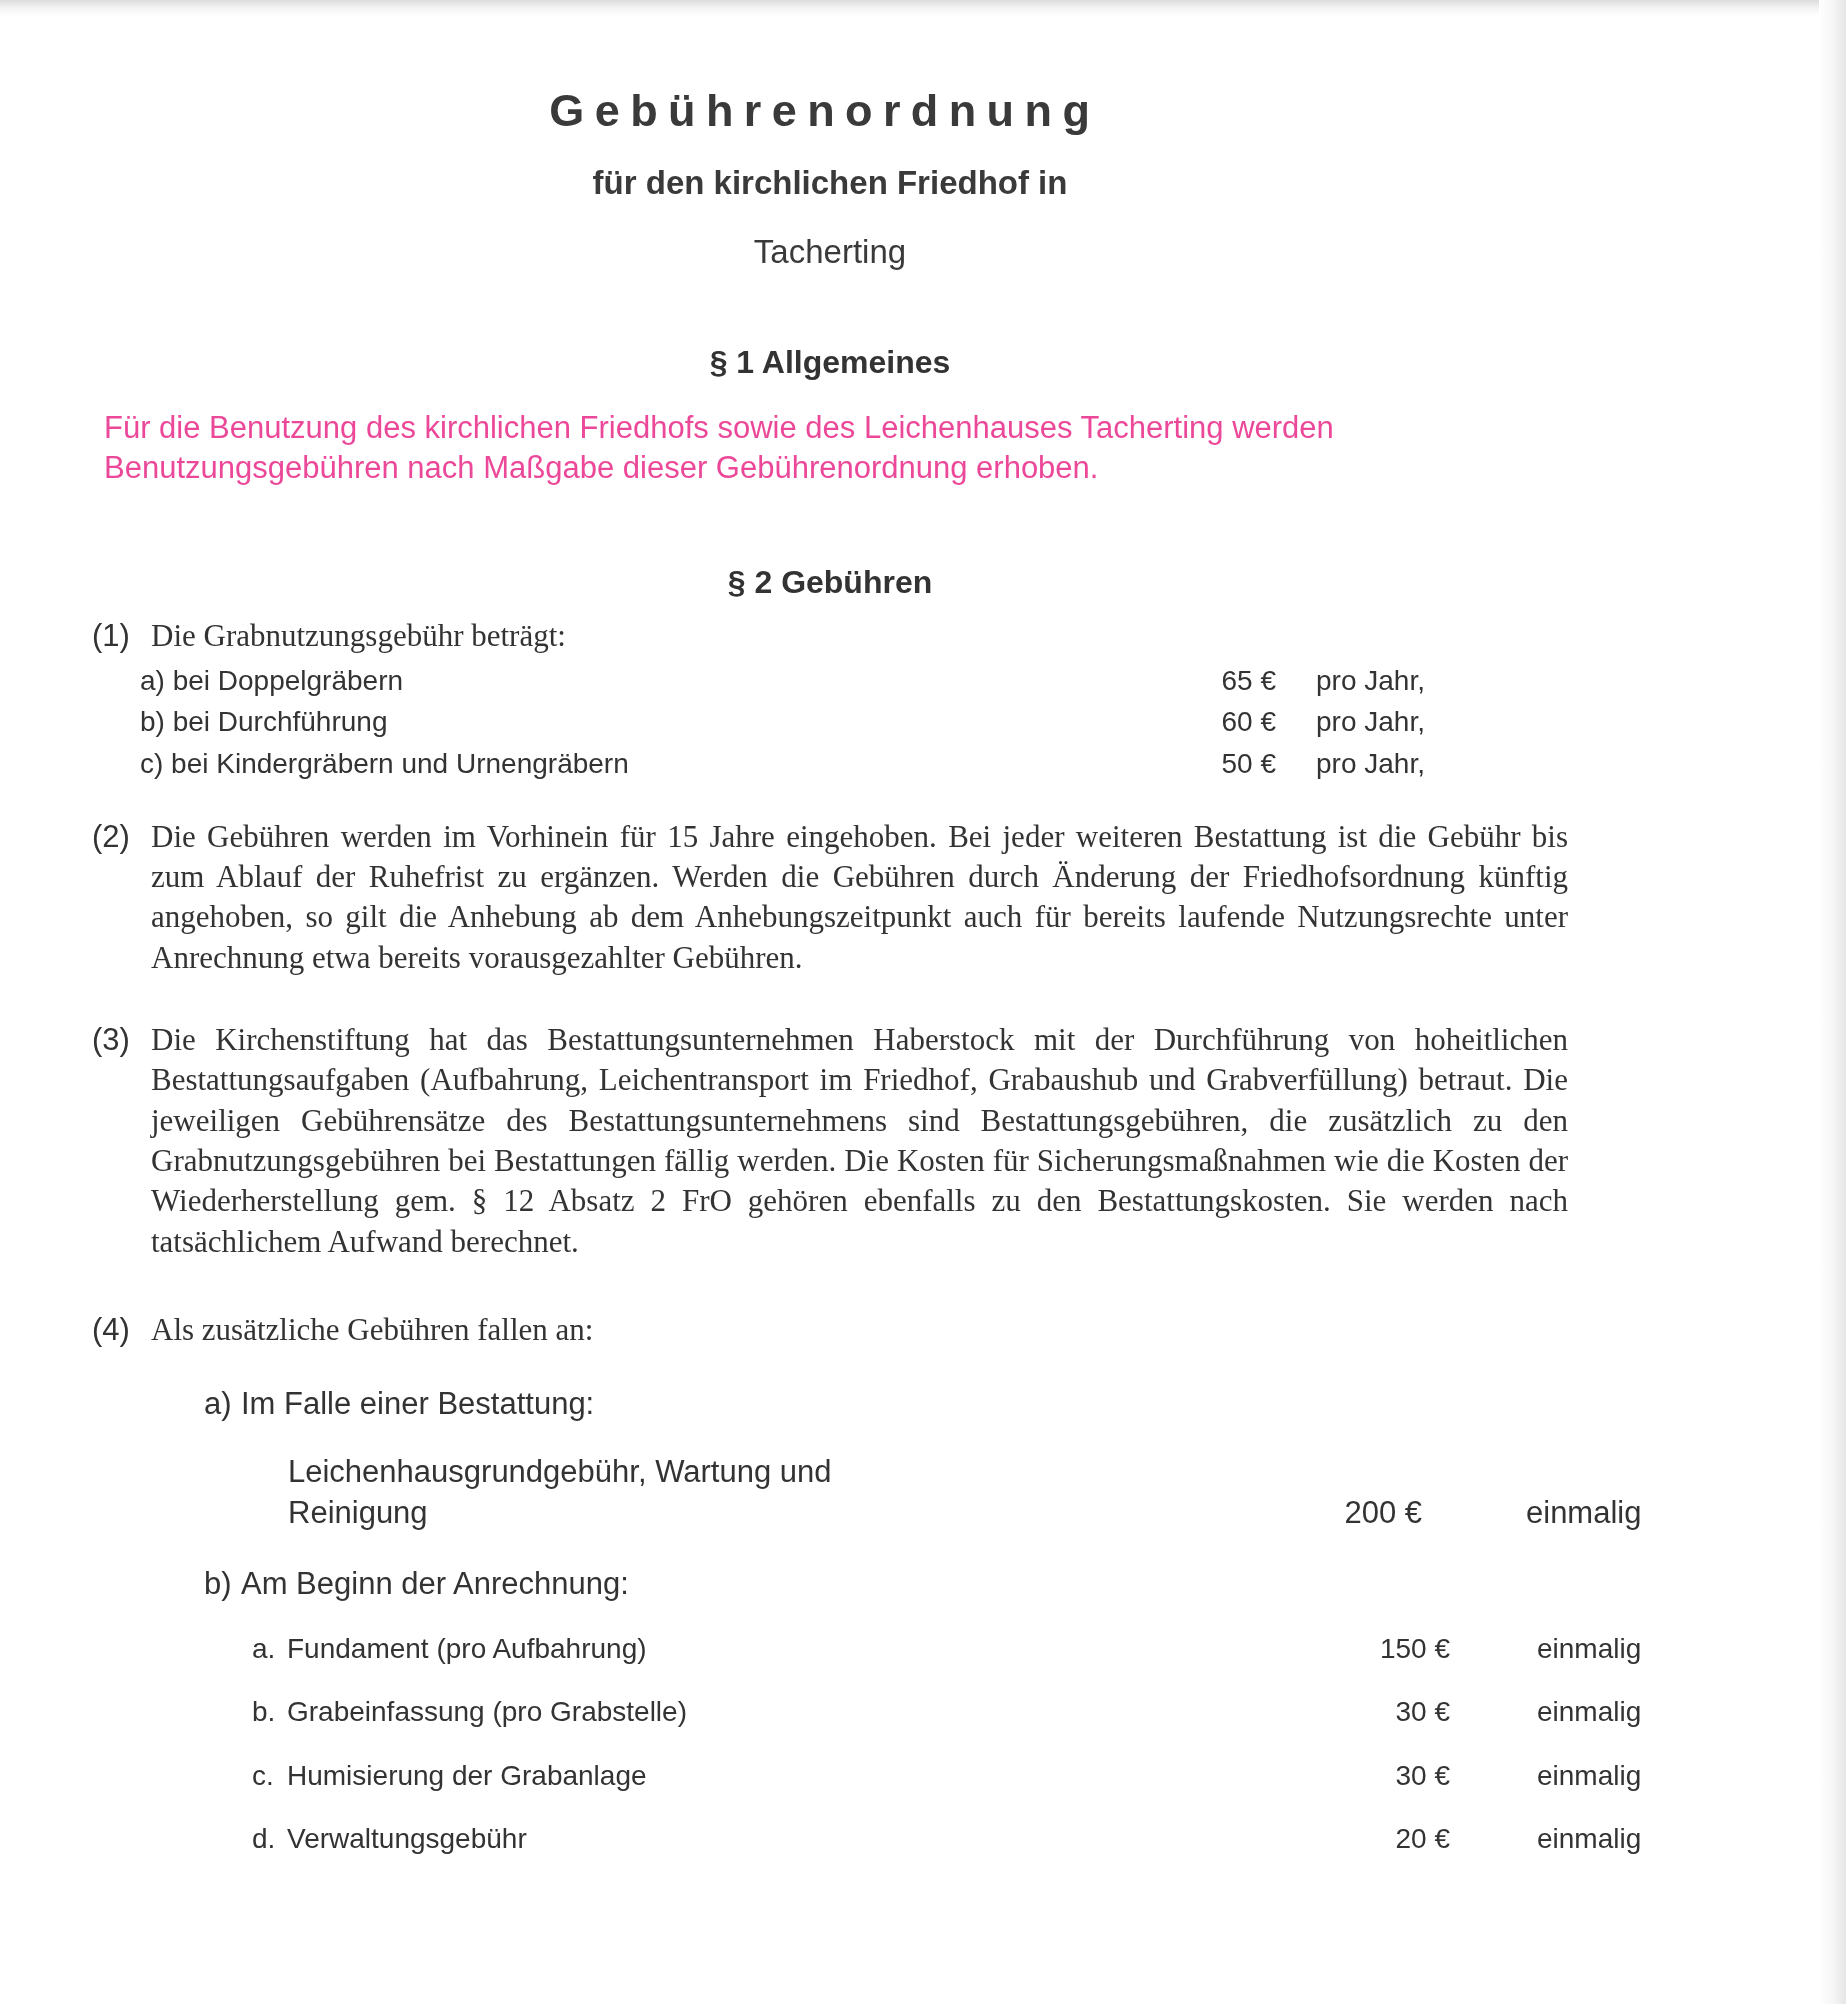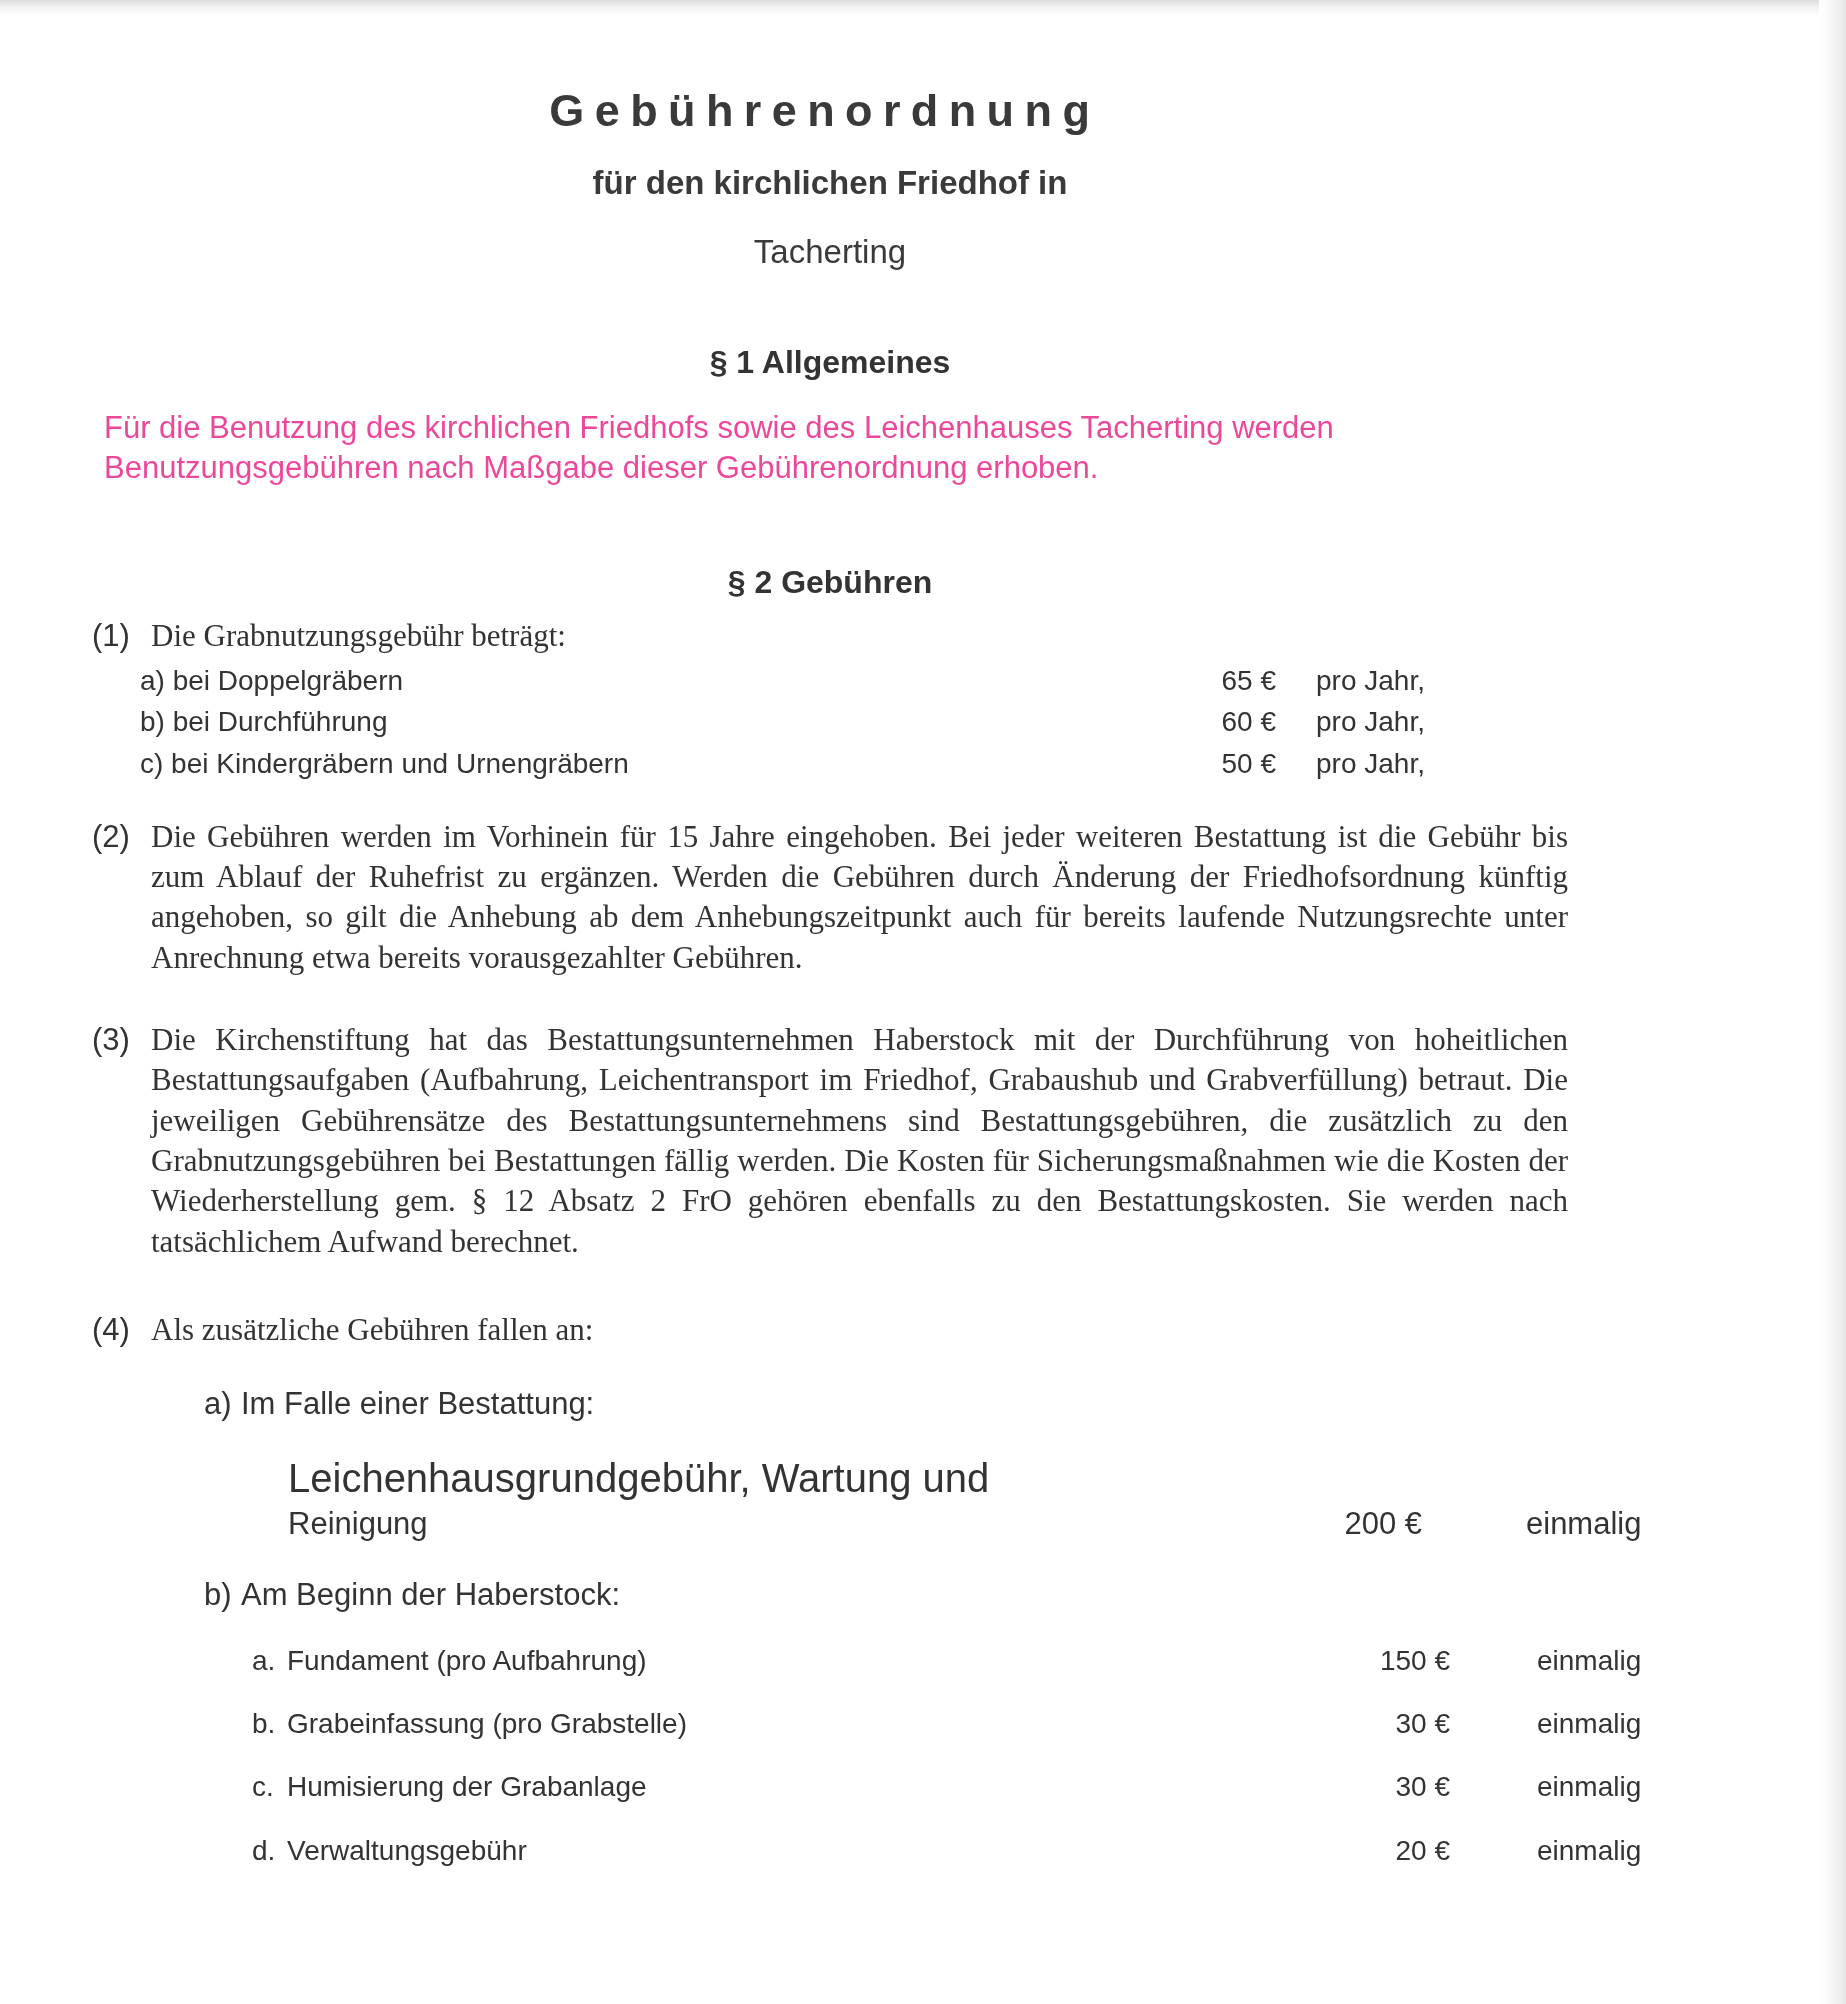--- a/index.html
+++ b/index.html
@@ -156,21 +156,21 @@
     color: #333333;
     padding-left: 112px;
     margin-top: 34px;
   }
   .sub-head .marker { display: inline-block; width: 37px; }
 
   .lh-block {
     margin-top: 28px;
   }
   .lh-line {
-    font-size: 40px;
+    font-size: 31px;
     line-height: 1.30;
     color: #333333;
     padding-left: 196px;
   }
   .lh-row {
     display: flex;
     align-items: baseline;
     font-size: 31px;
     line-height: 1.30;
     color: #333333;
@@ -254,21 +254,21 @@
     <div class="lh-block">
       <div class="lh-line">Leichenhausgrundgebühr, Wartung und</div>
       <div class="lh-row">
         <span class="label">Reinigung</span>
         <span class="amount">200 €</span>
         <span class="unit">einmalig</span>
       </div>
     </div>
 
     <div class="sub-head" style="margin-top:30.5px;">
-      <span class="marker">b)</span><span>Am Beginn der Haberstock:</span>
+      <span class="marker">b)</span><span>Am Beginn der Anrechnung:</span>
     </div>
 
     <div class="fee-table list-roman">
       <div class="fee-row">
         <span class="label"><span class="marker">a.</span><span>Fundament (pro Aufbahrung)</span></span>
         <span class="amount">150 €</span>
         <span class="unit">einmalig</span>
       </div>
       <div class="fee-row">
         <span class="label"><span class="marker">b.</span><span>Grabeinfassung (pro Grabstelle)</span></span>

